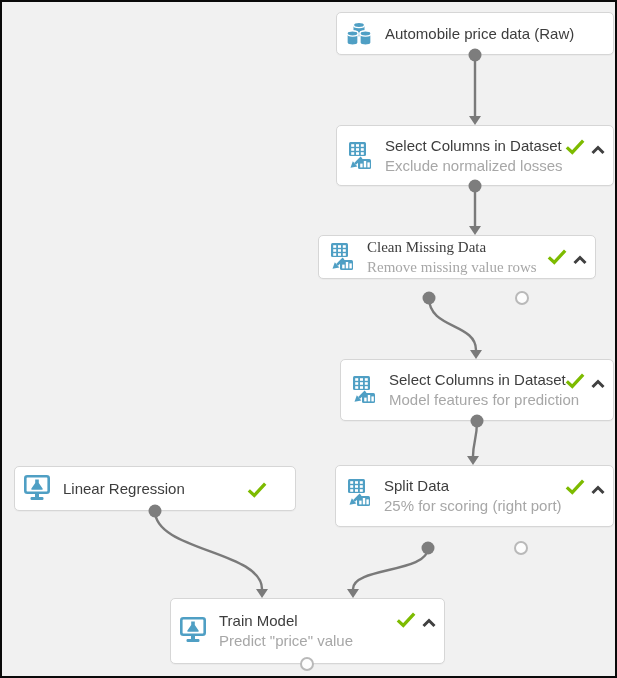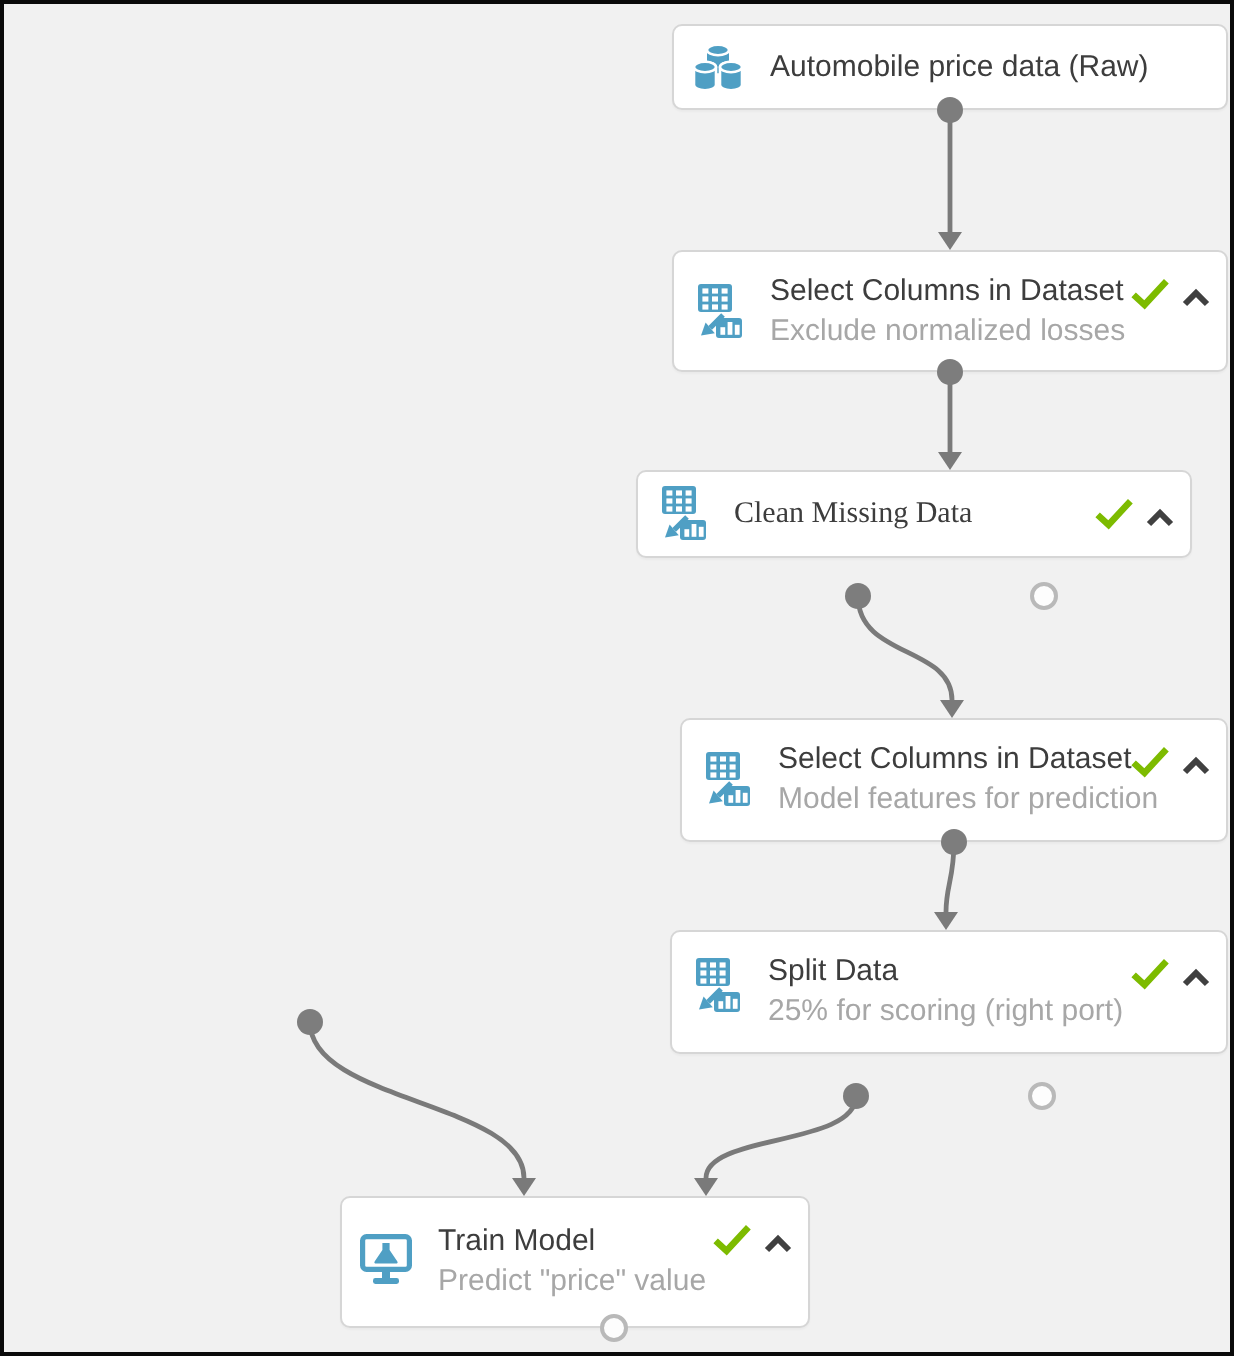--- a/index.html
+++ b/index.html
@@ -130,20 +130,21 @@
         <rect x="12" y="17" width="13" height="10" rx="1.5" fill="#4f9fc4"></rect>
         <g fill="#ffffff">
           <rect x="14.2" y="21.6" width="2.4" height="3.8"></rect>
           <rect x="17.8" y="19" width="2.4" height="6.4"></rect>
           <rect x="21.4" y="20.4" width="2.4" height="5"></rect>
         </g>
       </svg>
     </span>
     <div class="texts">
       <div class="title">Clean Missing Data</div>
+      <div class="subtitle">Remove missing value rows</div>
     </div>
     <span class="check">
       <svg width="20" height="17" viewBox="0 0 22 18">
           <path d="M2,10 L8,15.5 L20,2.5" stroke="#7dbb00" stroke-width="3.6" fill="none"></path>
         </svg>
     </span>
     <span class="caret">
       <svg width="14" height="10" viewBox="0 0 14 10">
           <path d="M1.5,8 L7,2.5 L12.5,8" stroke="#404040" stroke-width="3" fill="none"></path>
         </svg>
@@ -225,22 +226,40 @@
           <path d="M2,10 L8,15.5 L20,2.5" stroke="#7dbb00" stroke-width="3.6" fill="none"></path>
         </svg>
     </span>
     <span class="caret">
       <svg width="14" height="10" viewBox="0 0 14 10">
           <path d="M1.5,8 L7,2.5 L12.5,8" stroke="#404040" stroke-width="3" fill="none"></path>
         </svg>
     </span>
   </div>
 
-
-  <div class="node" style="left:168px;top:596px;width:235px;height:66px;">
+  <div class="node vcenter" style="left:12px;top:464px;width:282px;height:45px;">
+    <span class="icon">
+      <svg width="26" height="28" viewBox="0 0 26 28">
+        <rect x="1.3" y="1.3" width="23.4" height="16.4" rx="2" fill="#ffffff" stroke="#4f9fc4" stroke-width="2.6"></rect>
+        <path d="M11.2,4.5 L14.8,4.5 L14.8,8 L18.6,13.6 Q19.3,14.8 17.8,14.8 L8.2,14.8 Q6.7,14.8 7.4,13.6 L11.2,8 Z" fill="#4f9fc4"></path>
+        <rect x="11" y="17.7" width="4" height="4.3" fill="#4f9fc4"></rect>
+        <rect x="6.5" y="22" width="13" height="3" rx="1.2" fill="#4f9fc4"></rect>
+      </svg>
+    </span>
+    <div class="texts">
+      <div class="title">Linear Regression</div>
+    </div>
+    <span class="check">
+      <svg width="20" height="17" viewBox="0 0 22 18">
+          <path d="M2,10 L8,15.5 L20,2.5" stroke="#7dbb00" stroke-width="3.6" fill="none"></path>
+        </svg>
+    </span>
+  </div>
+
+  <div class="node" style="left:168px;top:596px;width:275px;height:66px;">
     <span class="icon">
       <svg width="26" height="28" viewBox="0 0 26 28">
         <rect x="1.3" y="1.3" width="23.4" height="16.4" rx="2" fill="#ffffff" stroke="#4f9fc4" stroke-width="2.6"></rect>
         <path d="M11.2,4.5 L14.8,4.5 L14.8,8 L18.6,13.6 Q19.3,14.8 17.8,14.8 L8.2,14.8 Q6.7,14.8 7.4,13.6 L11.2,8 Z" fill="#4f9fc4"></path>
         <rect x="11" y="17.7" width="4" height="4.3" fill="#4f9fc4"></rect>
         <rect x="6.5" y="22" width="13" height="3" rx="1.2" fill="#4f9fc4"></rect>
       </svg>
     </span>
     <div class="texts">
       <div class="title">Train Model</div>

